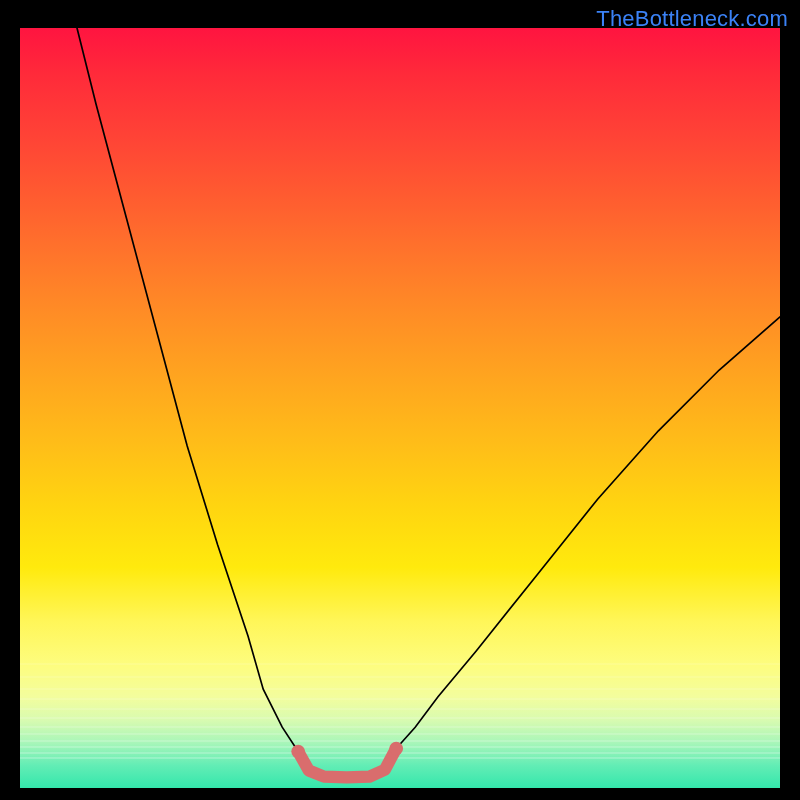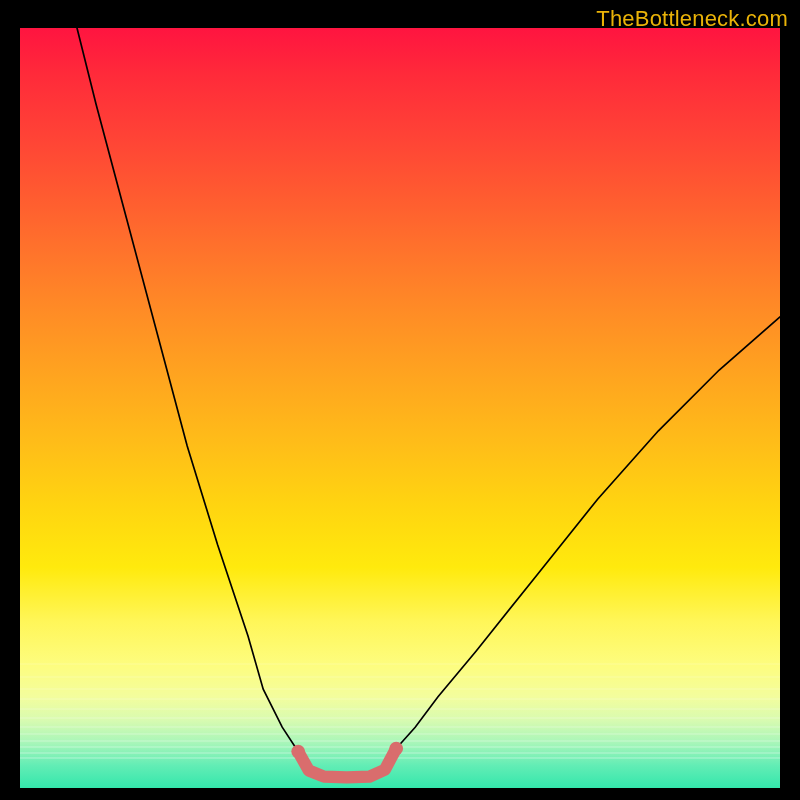--- a/index.html
+++ b/index.html
@@ -10,21 +10,21 @@
     height: 800px;
     background: #000;
   }
   .watermark {
     position: absolute;
     top: 6px;
     right: 12px;
     font-family: Arial, Helvetica, sans-serif;
     font-size: 22px;
     font-weight: 500;
-    color: #eab308;
+    color: #3b82f6;
     letter-spacing: 0.2px;
     z-index: 10;
   }
   .plot {
     position: absolute;
     left: 20px;
     top: 28px;
     width: 760px;
     height: 760px;
   }

